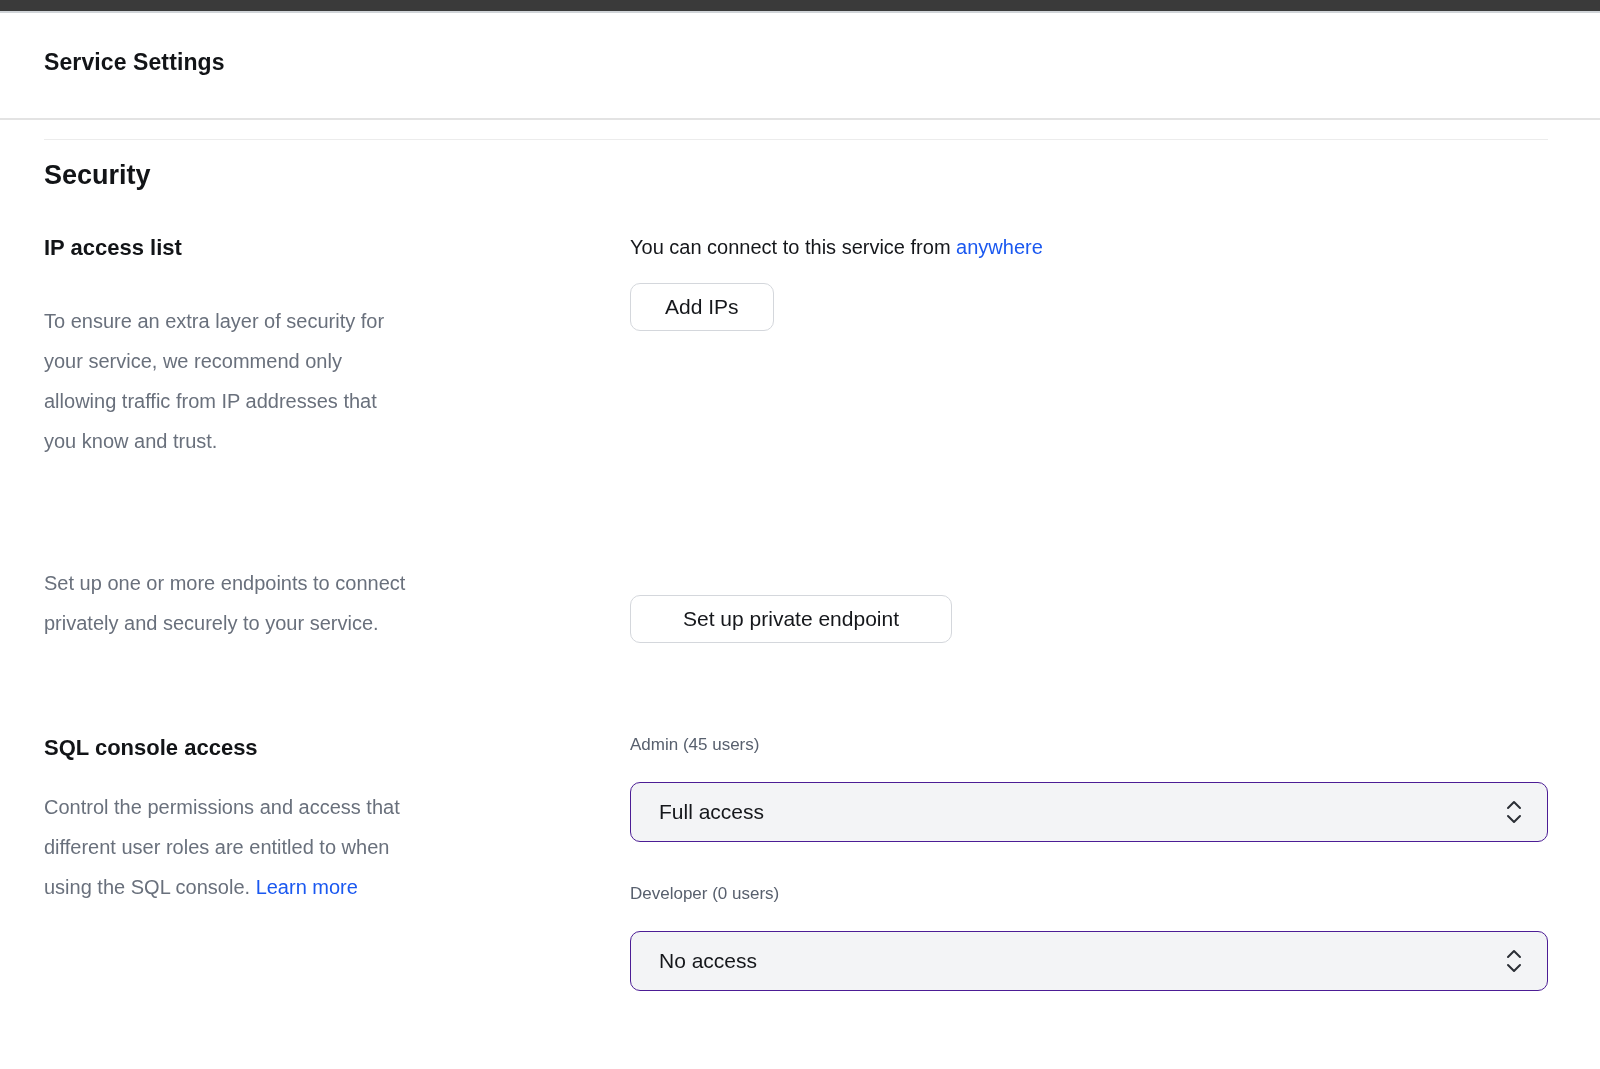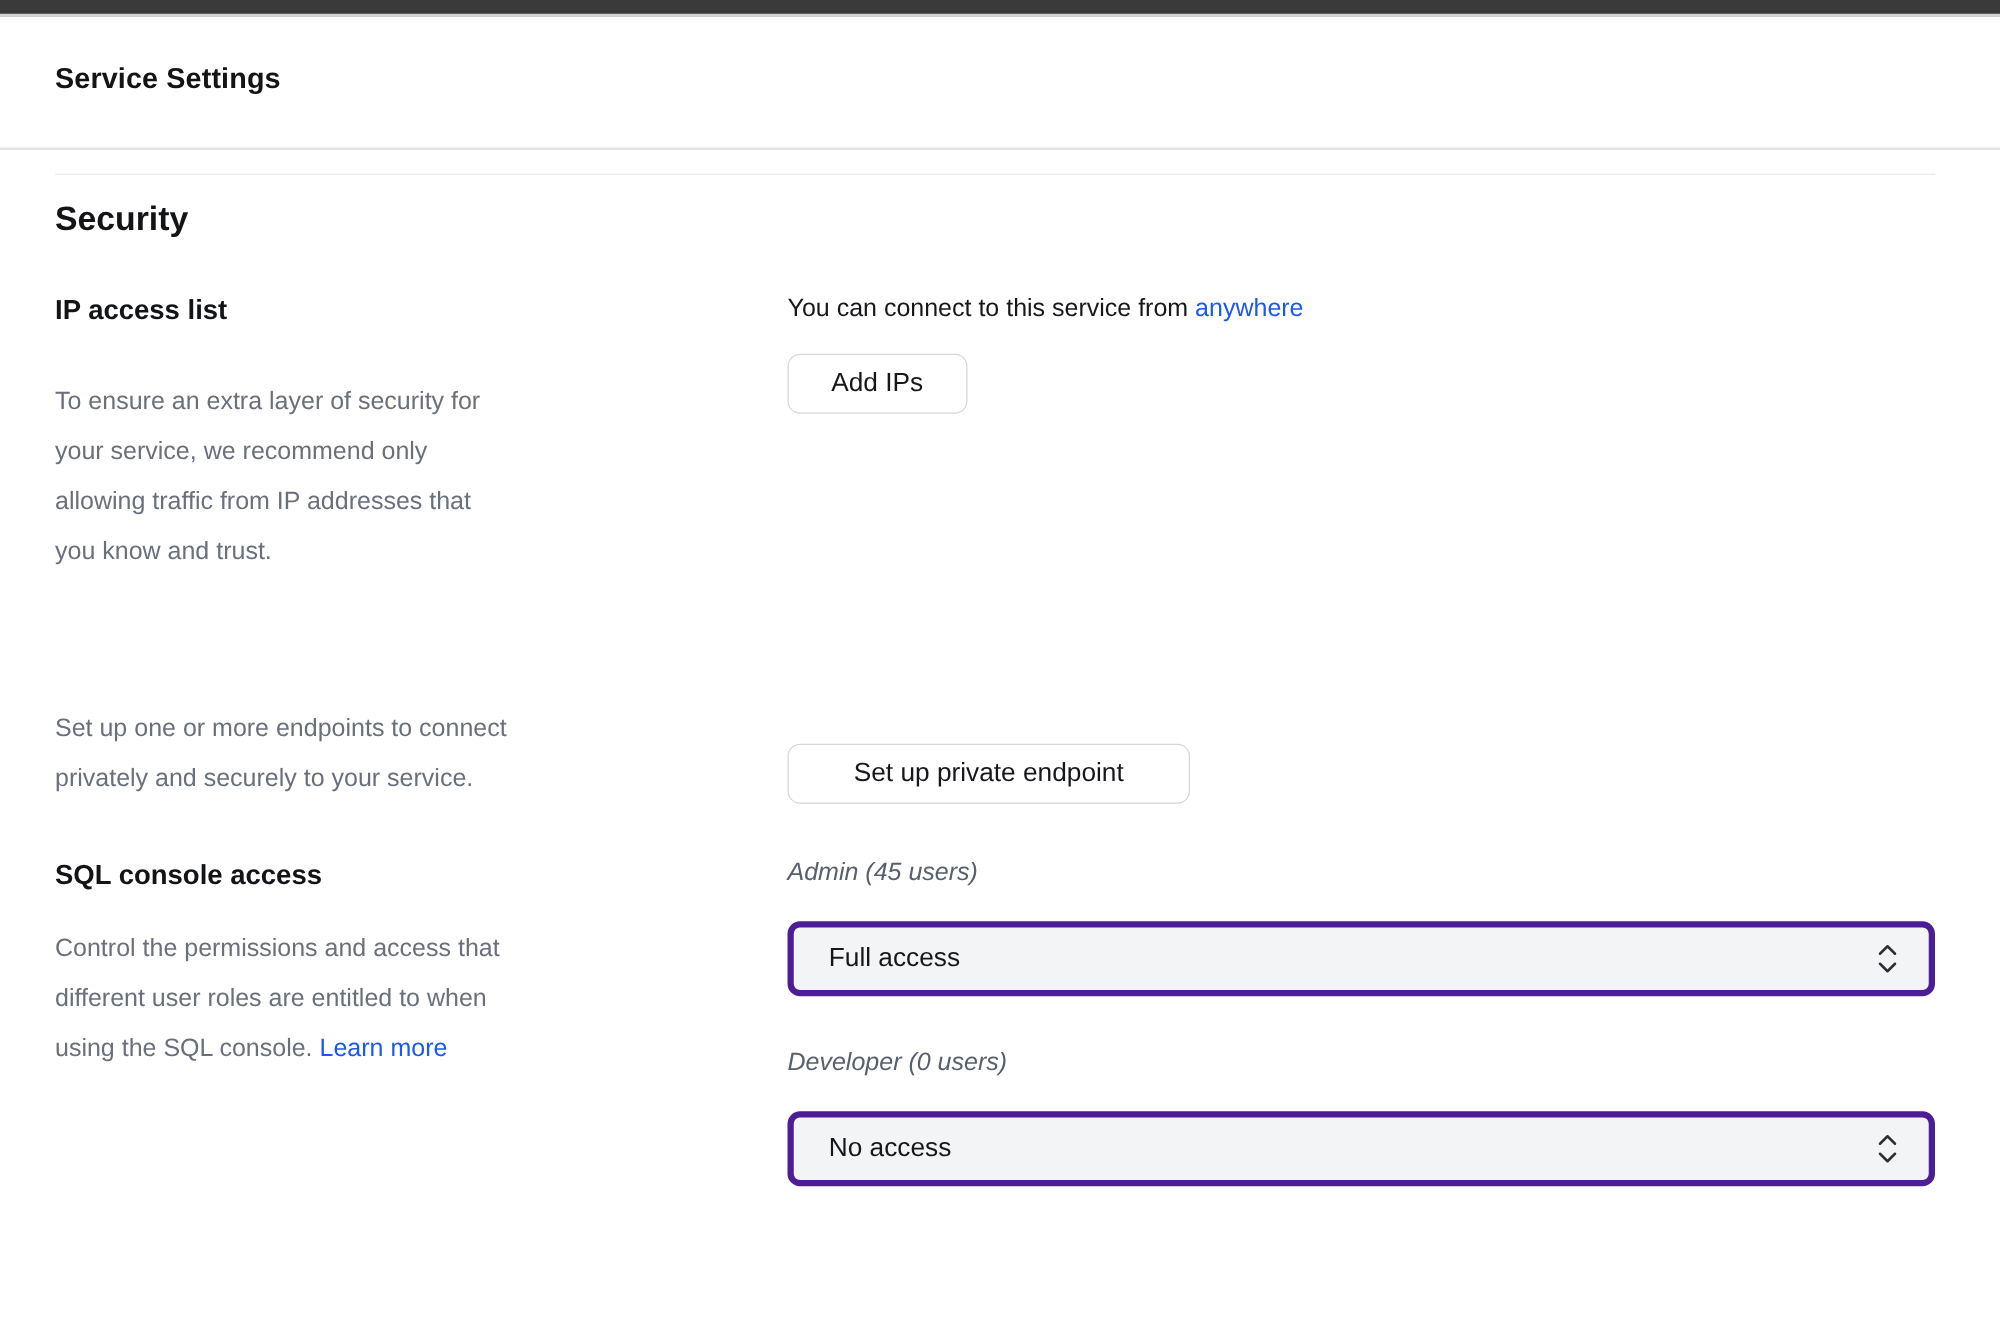--- a/index.html
+++ b/index.html
@@ -39,21 +39,21 @@
     font-size: 27px;
     font-weight: 700;
     color: #121417;
   }
   .row {
     display: grid;
     grid-template-columns: 586px 1fr;
   }
   .row-ip { margin-top: 44px; }
   .row-pe { margin-top: 62px; }
-  .row-sql { margin-top: 44px; }
+  .row-sql { margin-top: 92px; }
   .sub-title {
     font-size: 22px;
     font-weight: 700;
     color: #121417;
   }
   .para {
     margin-top: 40px;
     font-size: 20px;
     line-height: 40px;
     color: #69707c;
@@ -79,31 +79,30 @@
     border: 1px solid #d4d7dc;
     border-radius: 10px;
     font-family: "Liberation Sans", sans-serif;
     font-size: 21px;
     color: #15171b;
     cursor: pointer;
   }
   .btn-add-ips { margin-top: 24px; }
   .btn-setup { margin-top: 72px; padding: 0 52px; }
   .field-label {
-    font-size: 20px;
+    font-size: 17px;
     color: #58606e;
-    font-style: italic;
   }
   .label-dev { margin-top: 42px; }
   .select {
     margin-top: 27px;
     width: 100%;
     height: 60px;
     background: #f3f4f6;
-    border: 5px solid #4c1d95;
+    border: 1px solid #4c1d95;
     border-radius: 10px;
     display: flex;
     align-items: center;
     justify-content: space-between;
     padding: 0 24px 0 28px;
     font-size: 21px;
     color: #15171b;
     cursor: pointer;
   }
   .chevrons { flex: 0 0 auto; display: block; }

